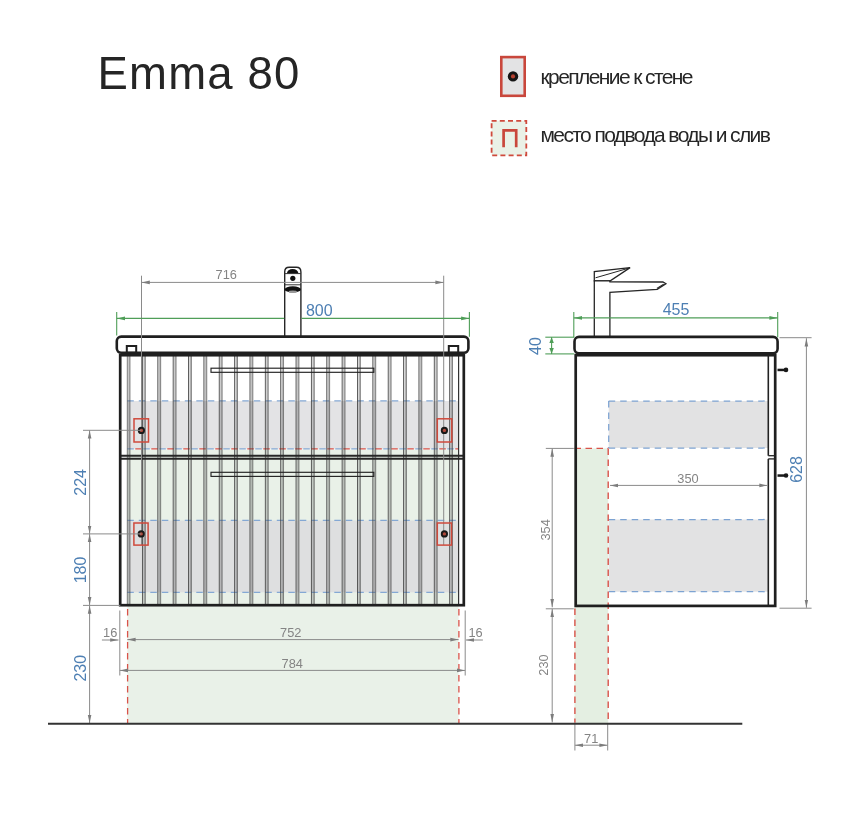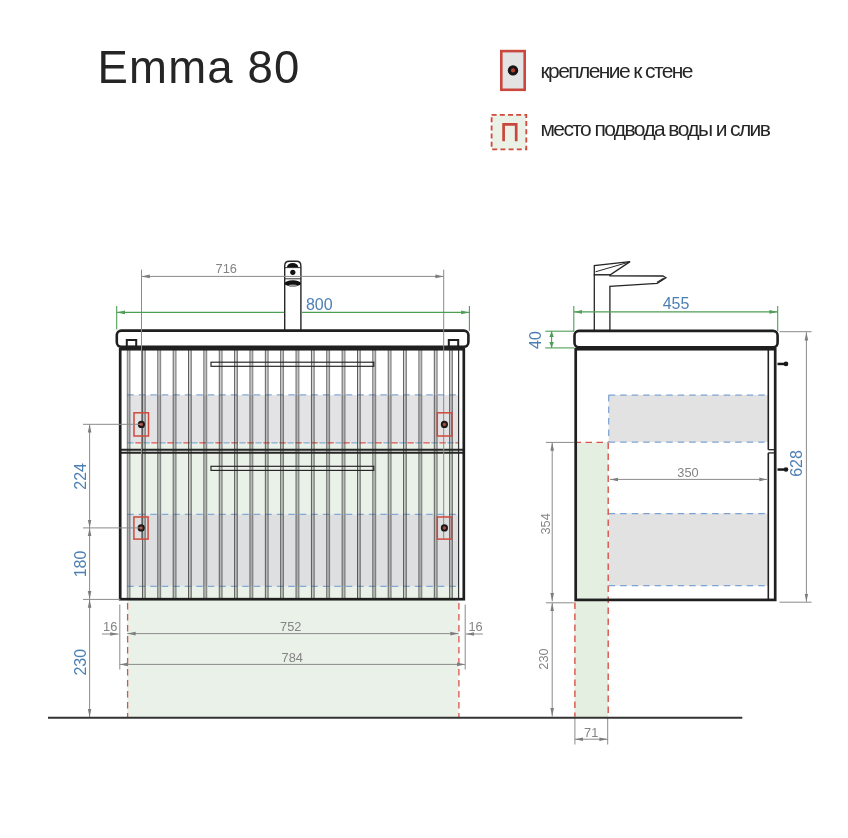--- a/index.html
+++ b/index.html
@@ -1,17 +1,17 @@
 <!DOCTYPE html>
 <html><head>
 <meta charset="utf-8">
 <style>
   html,body{margin:0;padding:0;background:#fff;}
   .page{position:relative;width:848px;height:830px;background:#fff;overflow:hidden;
-        font-family:"Liberation Sans", sans-serif;}
+        font-family:"Liberation Sans", sans-serif;margin-top:6px;}
   svg{position:absolute;left:0;top:0;}
   text{font-family:"Liberation Sans", sans-serif;}
 </style>
 </head>
 <body>
 <div class="page">
 <svg width="848" height="838" viewBox="0 0 848 838">
 <defs>
   <marker id="ag" markerWidth="10" markerHeight="7" refX="8.3" refY="3" orient="auto-start-reverse" markerUnits="userSpaceOnUse">
     <path d="M0,1.2 L8.2,3 L0,4.8 Z" fill="#7d7d7d"></path>

